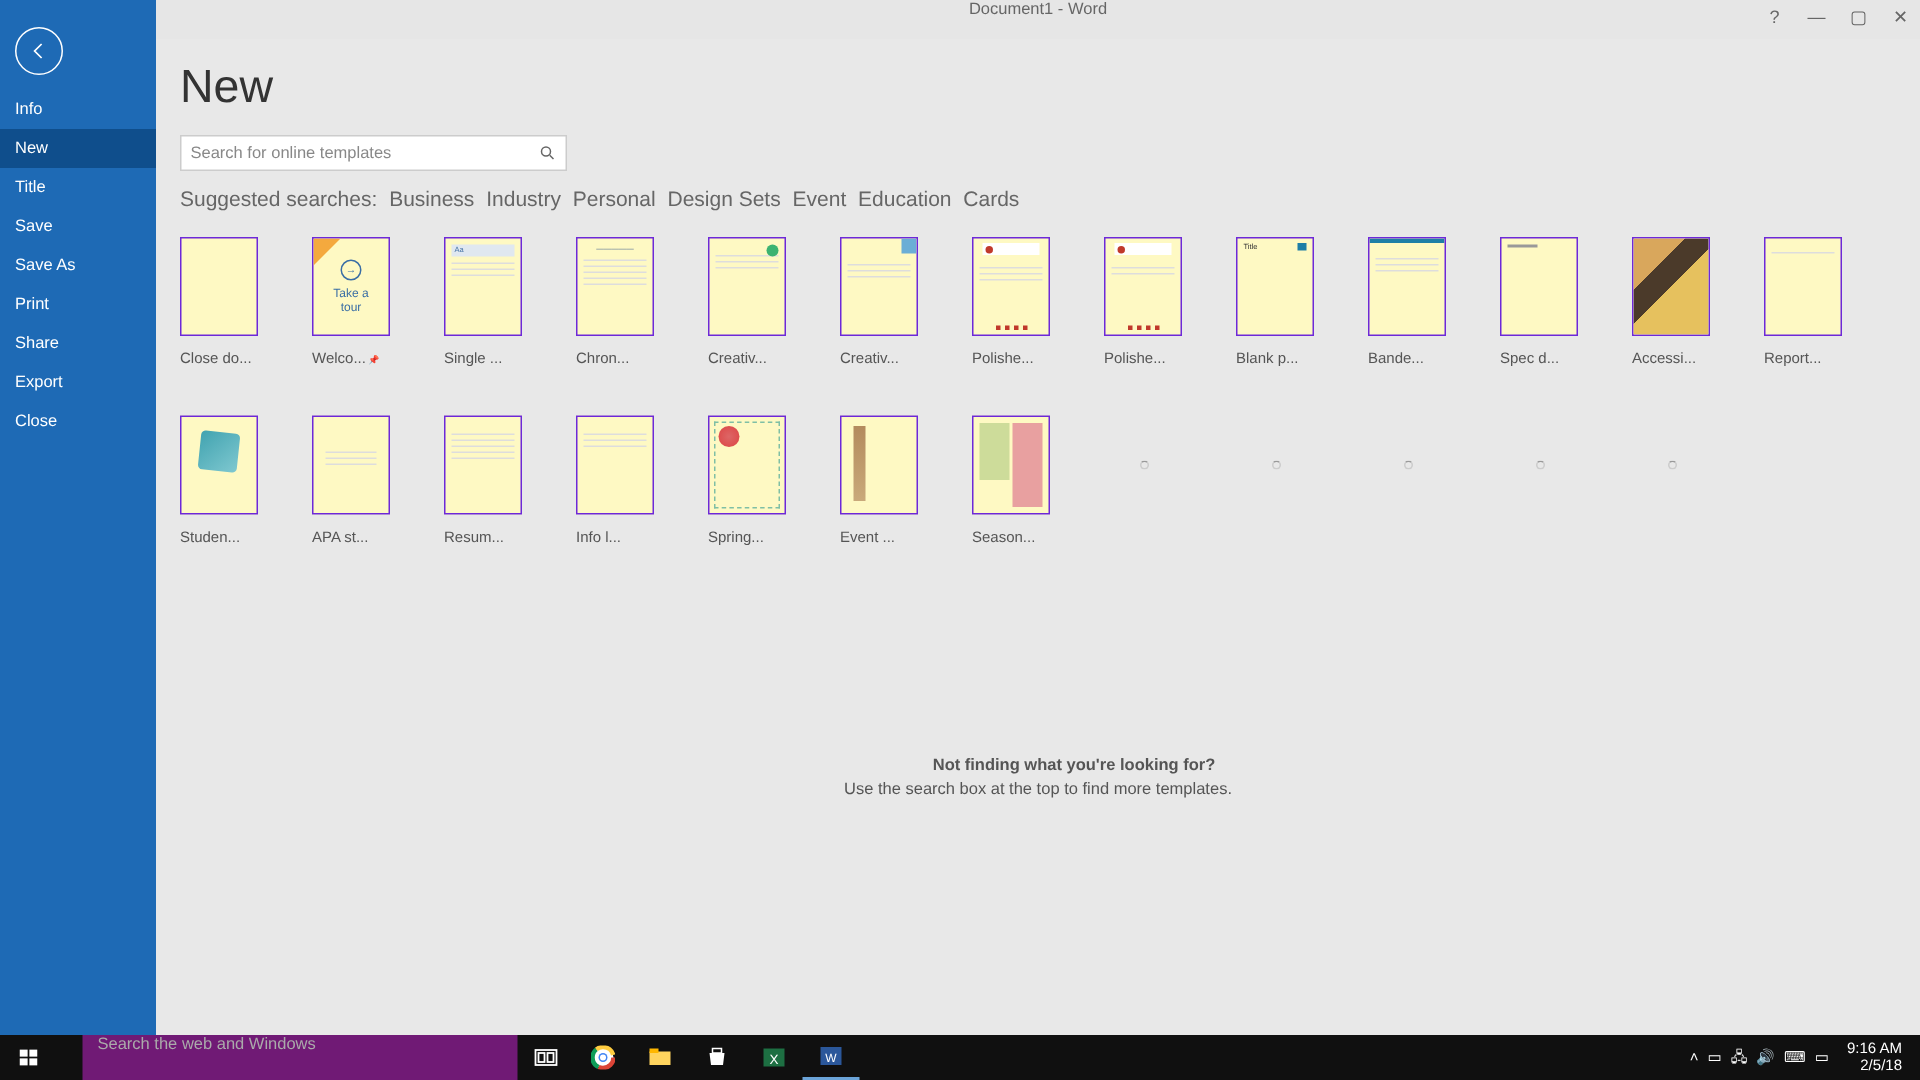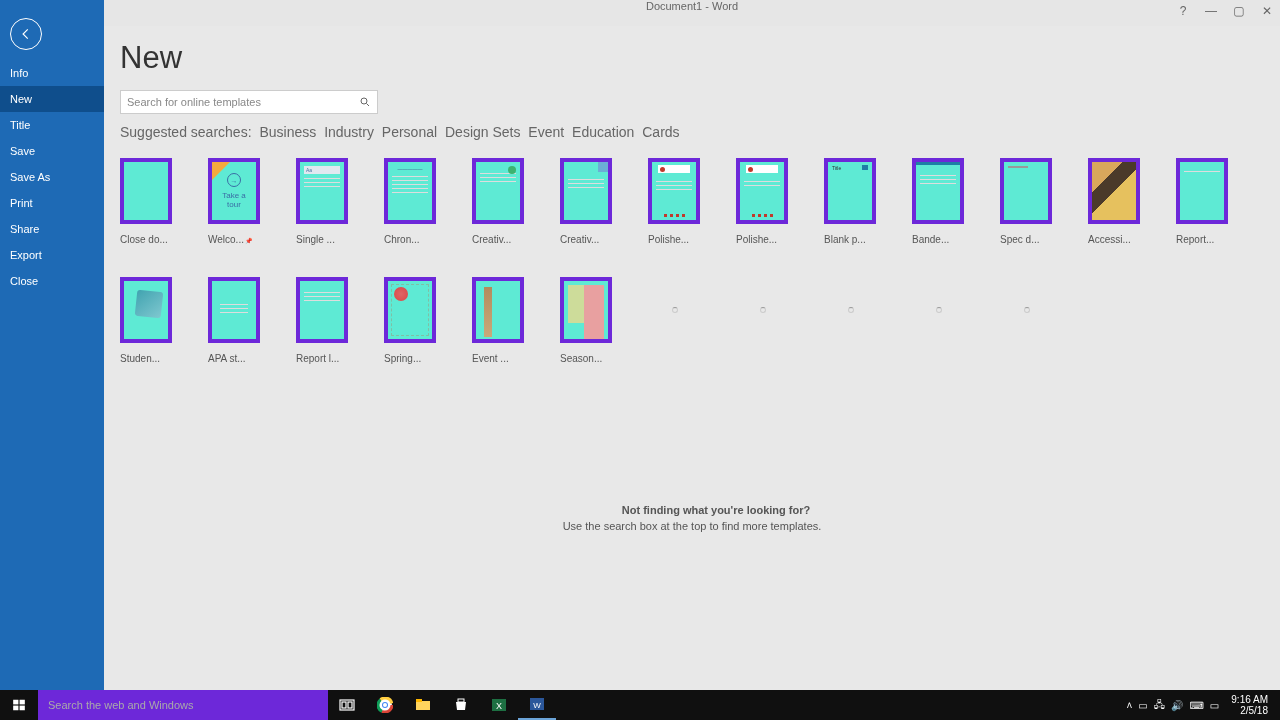--- a/index.html
+++ b/index.html
@@ -46,43 +46,43 @@
 .suggested {
   margin: 0 0 18px 16px; font-size: 14px; color: #666;
 }
 .suggested a { color: #666; text-decoration: none; margin-left: 4px; cursor: pointer; }
 .templates {
   margin-left: 16px; display: flex; flex-wrap: wrap; gap: 32px 36px;
   max-width: 1150px;
 }
 .template-item { width: 52px; cursor: pointer; }
 .thumb {
-  width: 52px; height: 66px; background: #5eead4; border: 4px solid #6d28d9;
+  width: 52px; height: 66px; background: #fef9c3; border: 1px solid #6d28d9;
   position: relative; overflow: hidden; font-size: 4px;
 }
 .template-label {
   font-size: 10px; color: #555; margin-top: 10px; white-space: nowrap;
   overflow: hidden; text-overflow: ellipsis; text-align: left;
 }
 .footer-msg {
   text-align: center; font-size: 11px; color: #555; margin-top: 140px;
 }
 .footer-msg .bold { font-weight: 600; display: block; margin-bottom: 4px; padding-left: 48px; }
 .taskbar {
   height: 30px; background: #101010; display: flex; align-items: center;
   color: #fff; font-size: 11px;
 }
 .start-btn {
   width: 38px; height: 30px; display: flex; align-items: center; justify-content: center;
   cursor: pointer;
 }
 .win-logo { width: 14px; height: 14px; fill: #fff; }
 .task-search {
-  width: 290px; height: 30px; background: #6d28d9; display: flex; align-items: center;
-  padding: 0 10px; color: #aaa;
+  width: 290px; height: 30px; background: #701a75; display: flex; align-items: flex-start;
+  padding: 0 10px; color: #aaa; margin-left: 17px;
 }
 .task-gap { flex: 1; }
 .tb-icon { width: 38px; height: 30px; display: flex; align-items: center; justify-content: center; cursor: pointer; }
 .systray { display: flex; align-items: center; gap: 6px; padding-right: 6px; font-size: 10px; }
 .clock { text-align: right; line-height: 11px; padding: 0 6px; }
 
 .th-tour { display: flex; flex-direction: column; align-items:center; justify-content:center; height:100%; font-size:8px; color:#3a6ea5;}
 .th-tour .corner { position:absolute; top:0; left:0; width:0; height:0; border-left:18px solid #f4a93e; border-bottom:18px solid transparent;}
 .th-tour-circle { width:14px; height:14px; border:1px solid #3a6ea5; border-radius:50%; display:flex; align-items:center;justify-content:center; font-size:7px; margin-bottom:4px;}
 .th-single { padding:4px; }
@@ -314,23 +314,35 @@
             </div>
           </div>
           <div class="template-label">APA st...</div>
         </div>
         <div class="template-item">
           <div class="thumb">
             <div class="lines" style="padding:8px 4px 0">
               <div></div>
               <div></div>
               <div></div>
-            </div>
-          </div>
-          <div class="template-label">Report l...</div>
+              <div></div>
+              <div></div>
+            </div>
+          </div>
+          <div class="template-label">Resum...</div>
+        </div>
+        <div class="template-item">
+          <div class="thumb">
+            <div class="lines" style="padding:8px 4px 0">
+              <div></div>
+              <div></div>
+              <div></div>
+            </div>
+          </div>
+          <div class="template-label">Info l...</div>
         </div>
         <div class="template-item">
           <div class="thumb">
             <div class="spring-border"></div>
             <div class="spring-flower"></div>
           </div>
           <div class="template-label">Spring...</div>
         </div>
         <div class="template-item">
           <div class="thumb">

